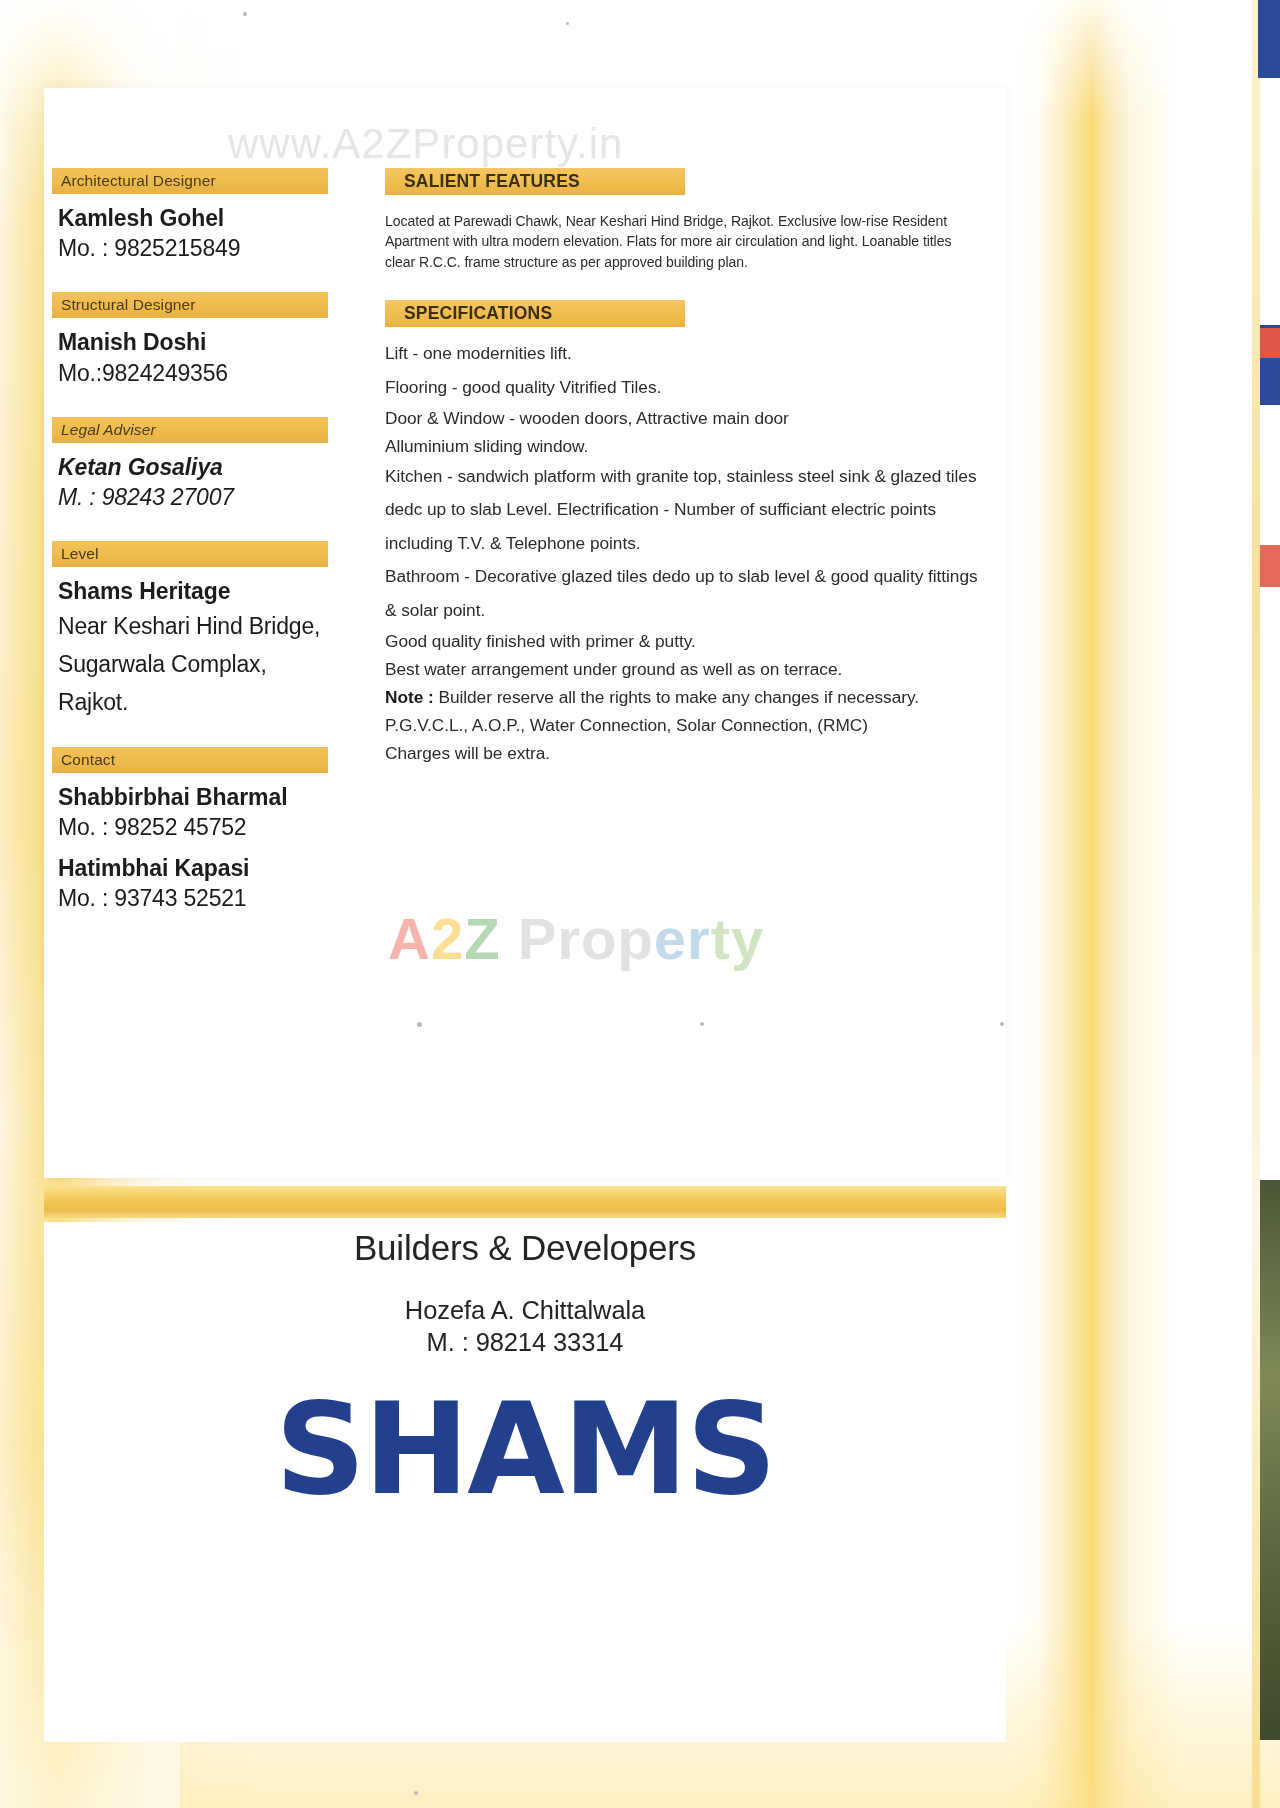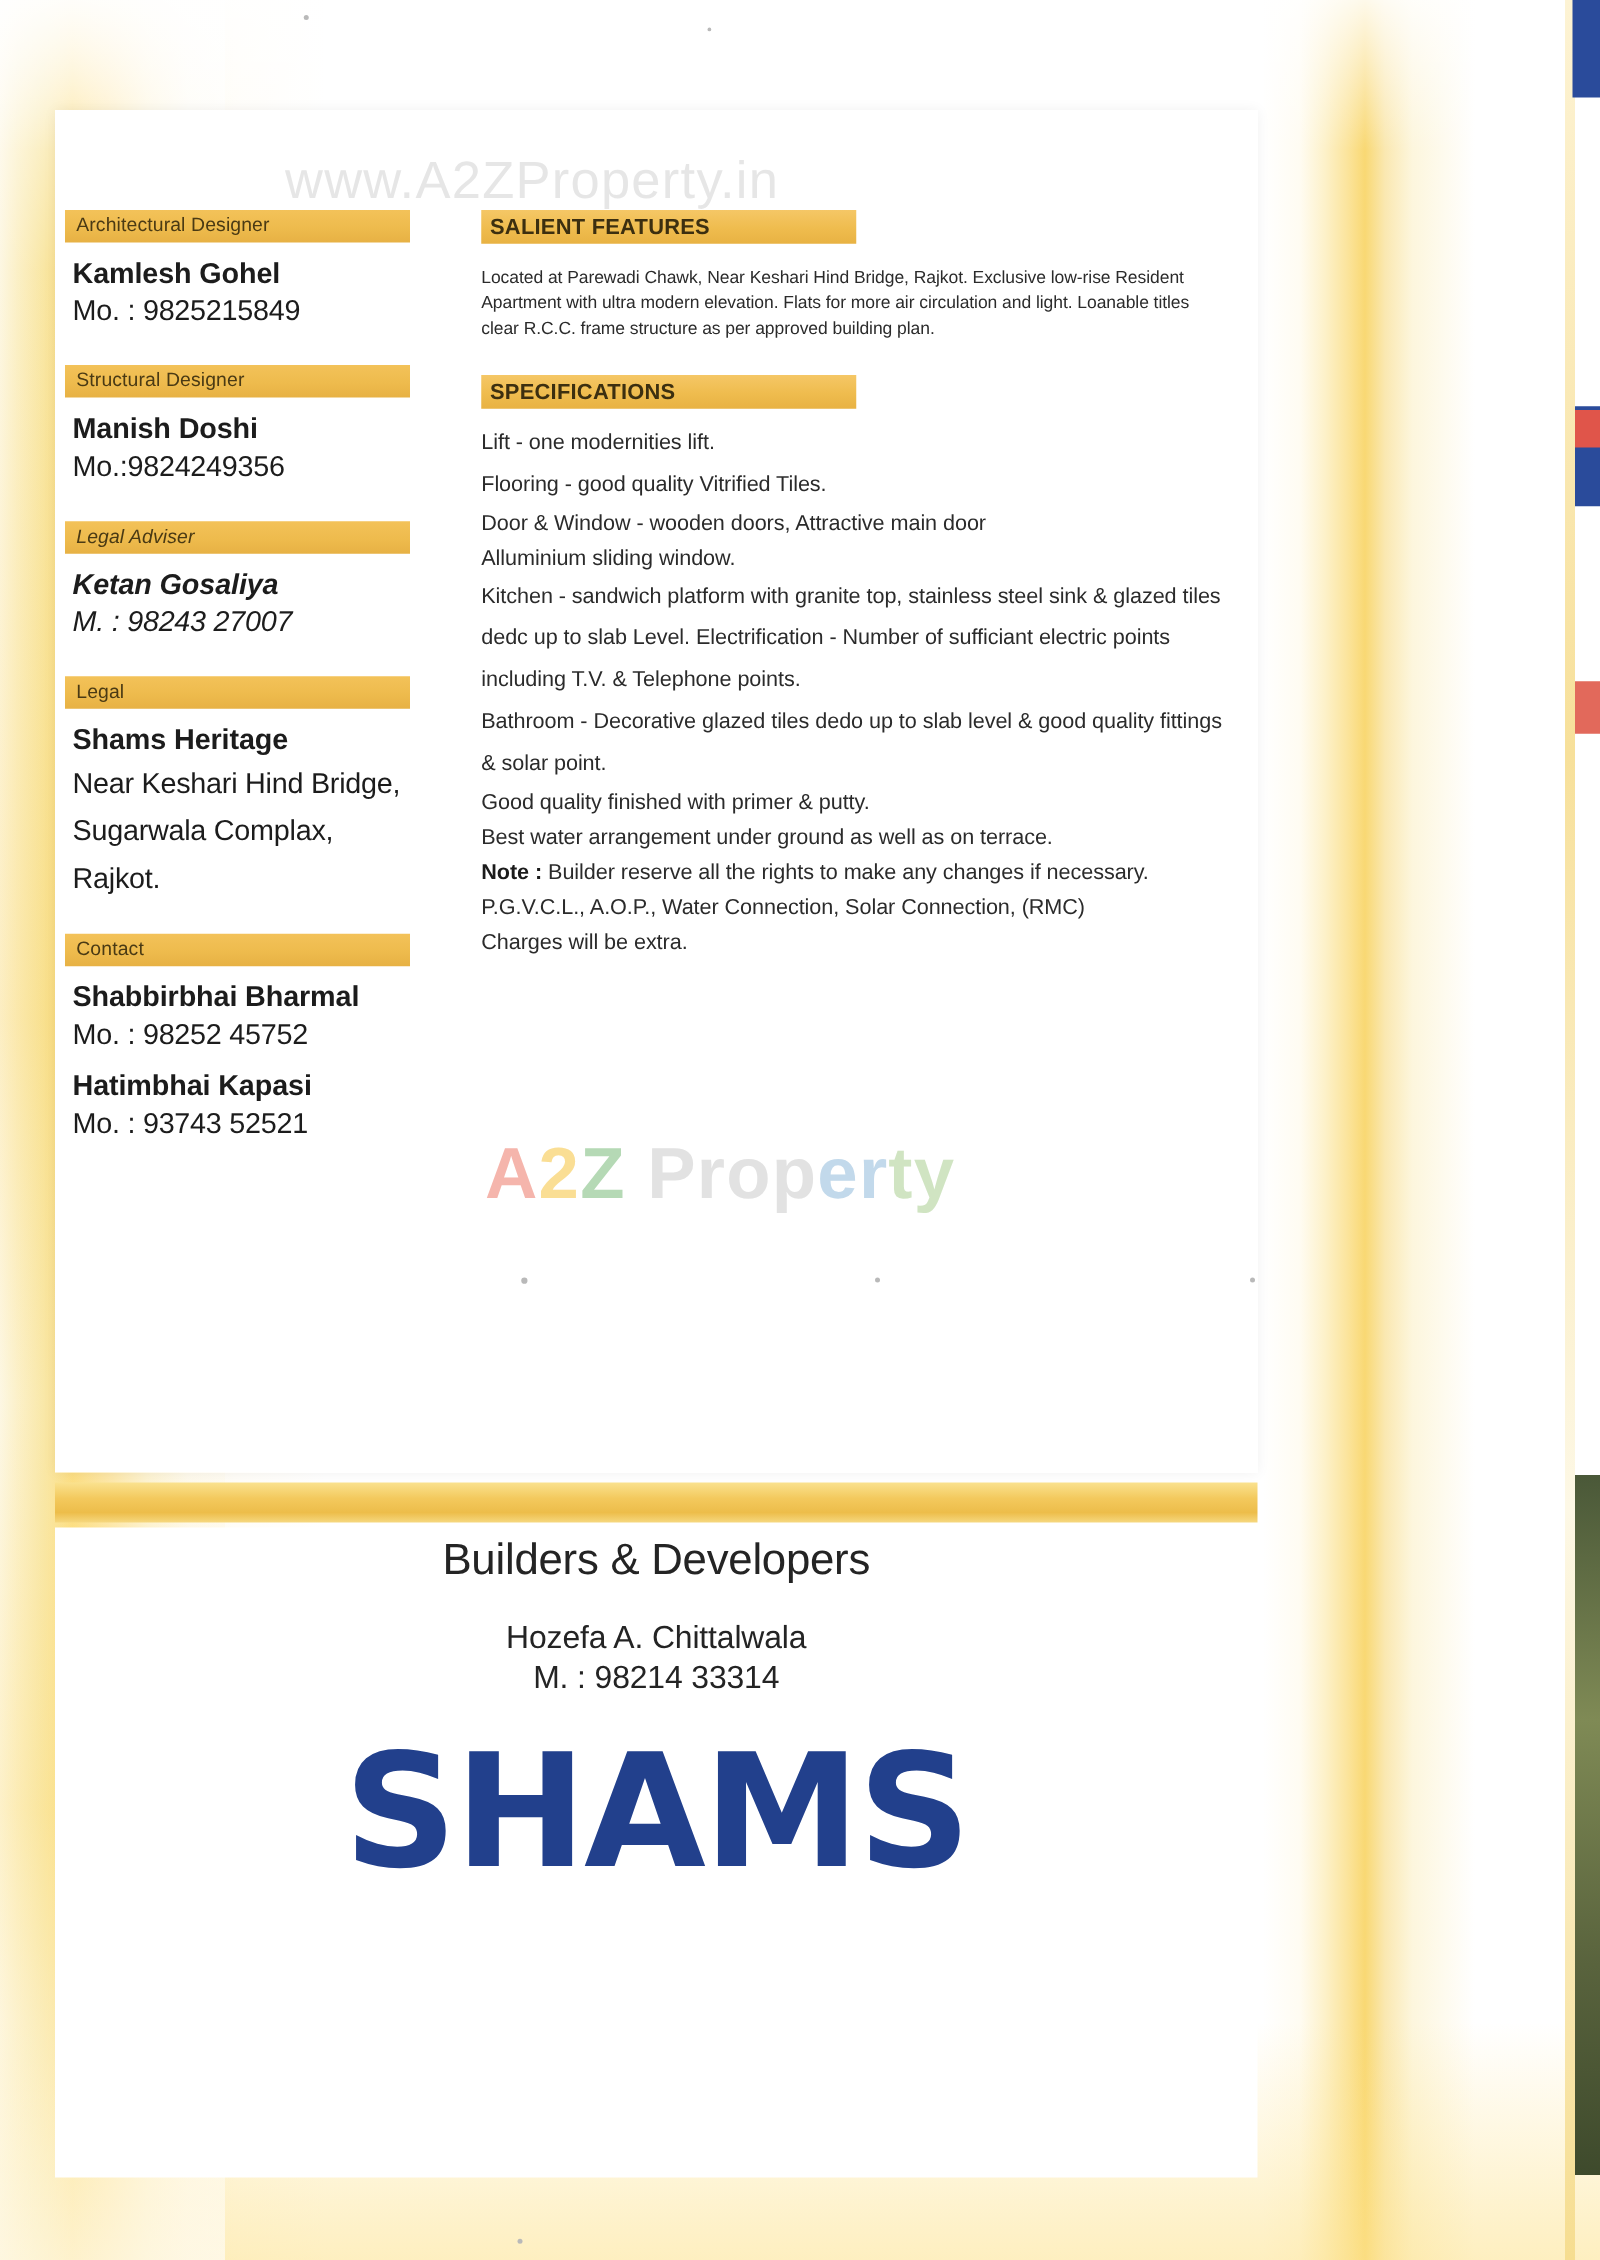--- a/index.html
+++ b/index.html
@@ -122,21 +122,21 @@
   .bar-legal { width: 276px; }
   .bar-site { width: 276px; }
   .bar-contact { width: 276px; }
 
   
   #right-col { position: absolute; left: 385px; top: 168px; width: 600px; }
   .sec-bar {
     height: 27px;
     background: linear-gradient(to bottom, #f5c766, #efbc4e 55%, #e8b243);
     display: flex; align-items: center;
-    padding-left: 7px;
+    padding-left: 19px;
   }
   .sec-bar .t {
     font-size: 17.5px; font-weight: bold; color: #3c2f10;
     letter-spacing: .2px;
   }
   #sf-bar  { width: 300px; }
   #spec-bar{ width: 300px; }
   .para {
     font-size: 14px; color: #2b2b2b; line-height: 1.46;
     margin-top: 16px; letter-spacing: -.05px;
@@ -242,21 +242,21 @@
   <div class="blk" id="blk-legal">
     <div class="lbl-bar bar-legal">
       <span class="t">Legal Adviser</span>
     </div>
     <div class="nm">Ketan Gosaliya</div>
     <div class="mo">M. : 98243 27007</div>
   </div>
 
   <div class="blk" id="blk-site">
     <div class="lbl-bar bar-site">
-      <span class="t">Legal</span>
+      <span class="t">Level</span>
     </div>
     <div class="nm">Shams Heritage</div>
     <div class="addr">
       <div>Near Keshari Hind Bridge,</div>
       <div>Sugarwala Complax,</div>
       <div>Rajkot.</div>
     </div>
   </div>
 
   <div class="blk" id="blk-contact">

